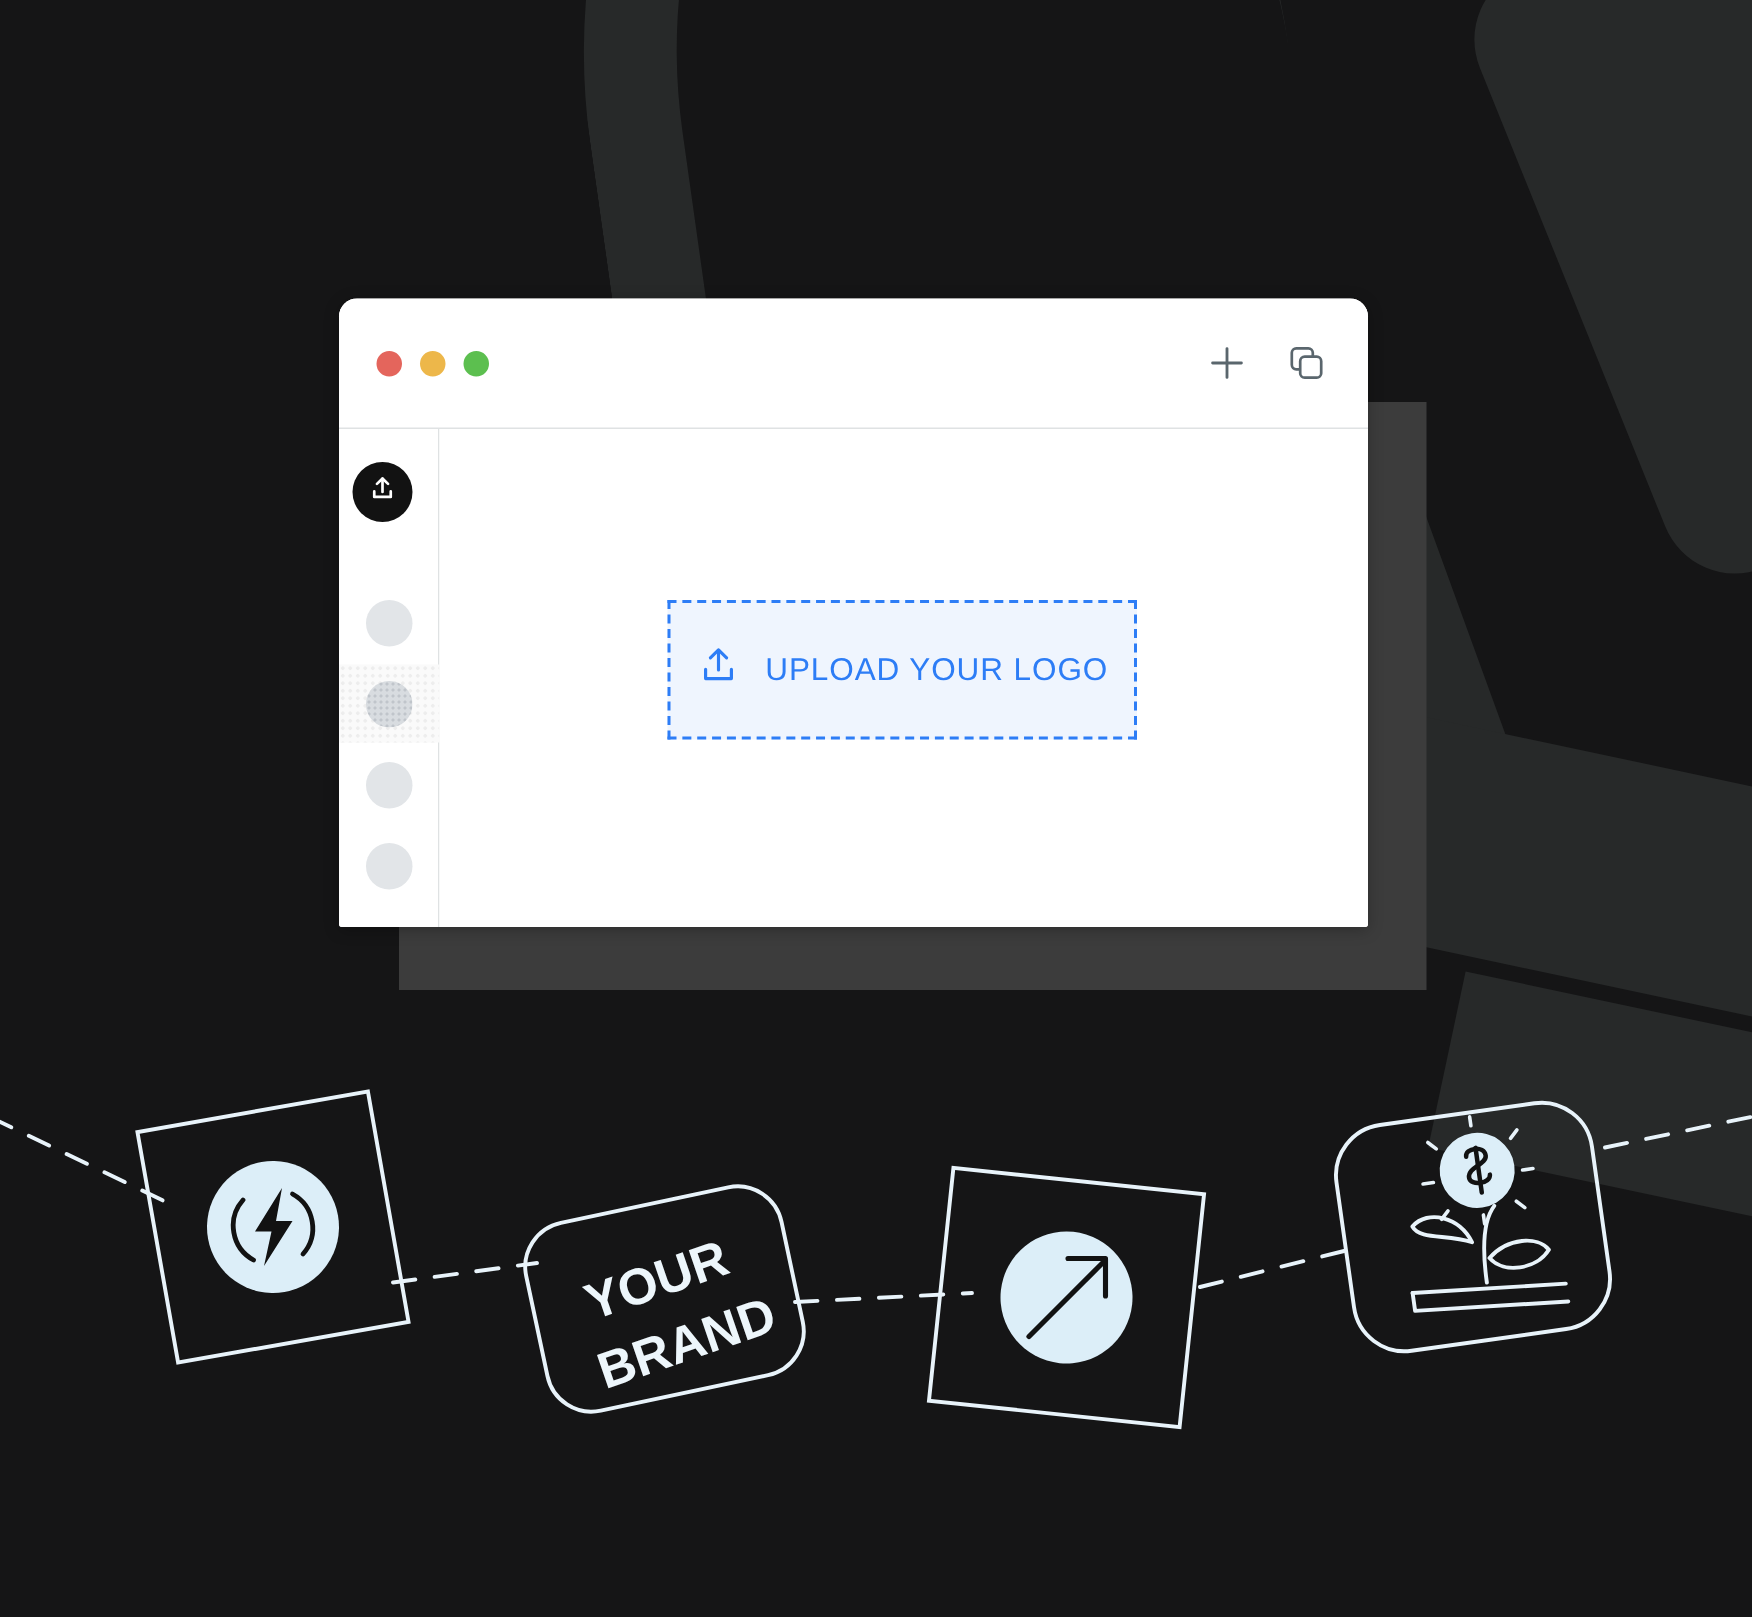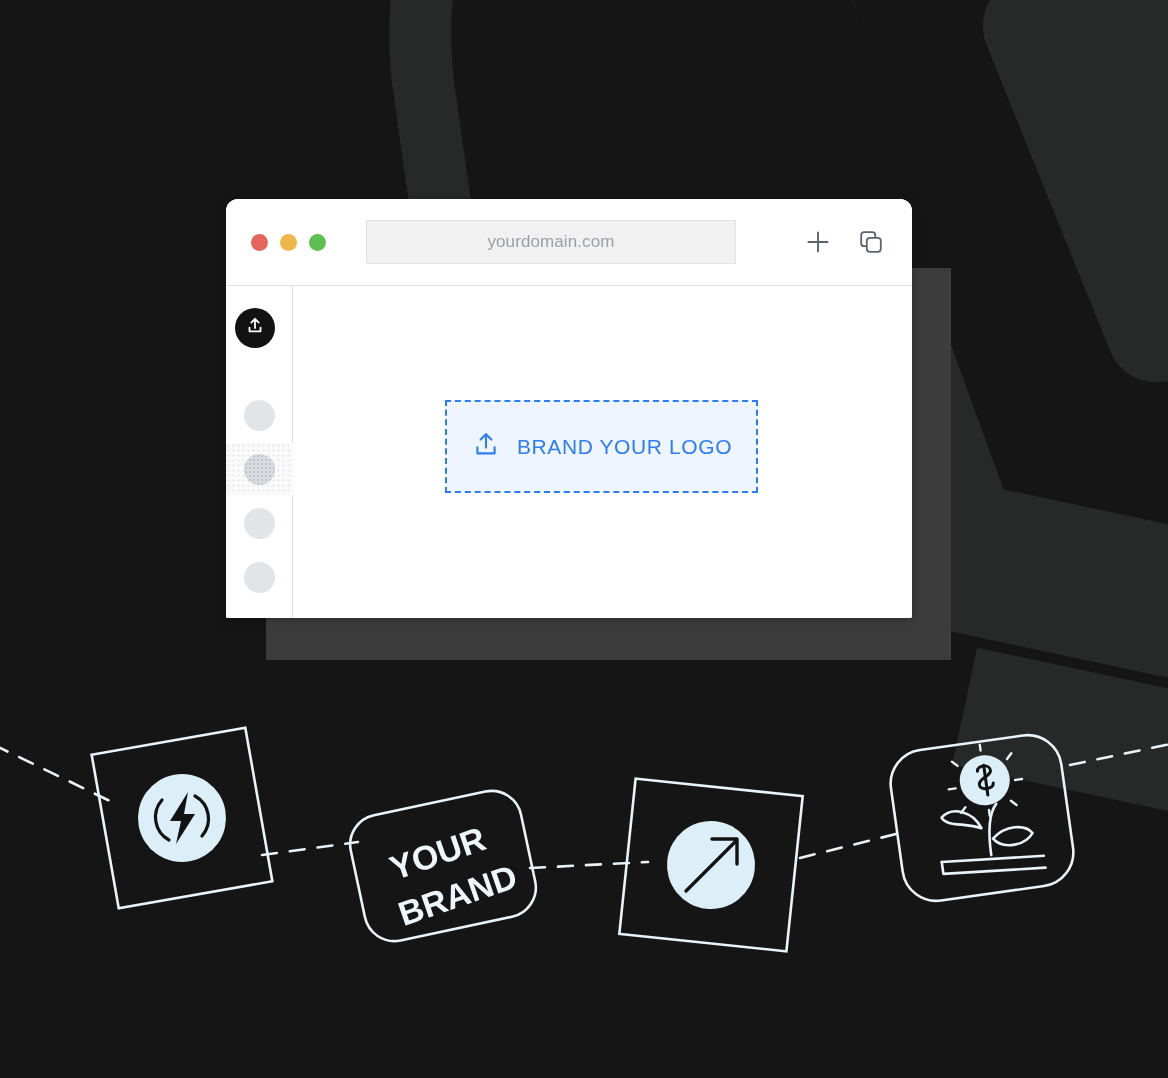--- a/index.html
+++ b/index.html
@@ -183,23 +183,20 @@
 
   <div class="browser">
 
     <div class="chrome-bar">
       <div class="lights">
         <span class="light red"></span>
         <span class="light yellow"></span>
         <span class="light green"></span>
       </div>
 
-      <div class="urlbar">
-        <span>yourdomain.com</span>
-      </div>
 
       <div class="chrome-actions">
         <span class="icon-btn">
           <svg width="26" height="26" viewBox="0 0 26 26" aria-hidden="true">
             <path d="M13 3.4 V22.6 M3.4 13 H22.6" stroke="#5A666D" stroke-width="1.9" stroke-linecap="round"></path>
           </svg>
         </span>
         <span class="icon-btn">
           <svg width="26" height="26" viewBox="0 0 26 26" aria-hidden="true">
             <rect x="3.2" y="3.2" width="14" height="14" rx="3" fill="none" stroke="#5A666D" stroke-width="1.8"></rect>
@@ -238,21 +235,21 @@
 
       <div class="canvas">
         <div class="dropzone">
           <span>
             <svg width="30" height="30" viewBox="0 0 30 30" aria-hidden="true">
               <path d="M15 4.6 V17.6" stroke="#2D7DF6" stroke-width="2.1" stroke-linecap="round"></path>
               <path d="M9.6 9.6 L15 4.2 L20.4 9.6" fill="none" stroke="#2D7DF6" stroke-width="2.1" stroke-linecap="round" stroke-linejoin="round"></path>
               <path d="M6.4 17.2 V23.4 H23.6 V17.2" fill="none" stroke="#2D7DF6" stroke-width="2.1" stroke-linecap="round" stroke-linejoin="round"></path>
             </svg>
           </span>
-          <span class="dz-label">BRAND YOUR LOGO</span>
+          <span class="dz-label">UPLOAD YOUR LOGO</span>
         </div>
       </div>
 
     </div>
   </div>
 
   <svg class="journey" viewBox="0 0 1168 388">
 
     <g stroke="#E8F3FA" stroke-width="2.6" stroke-dasharray="15 13" fill="none" stroke-linecap="round">
       <path d="M-6 55 L112 112"></path>

